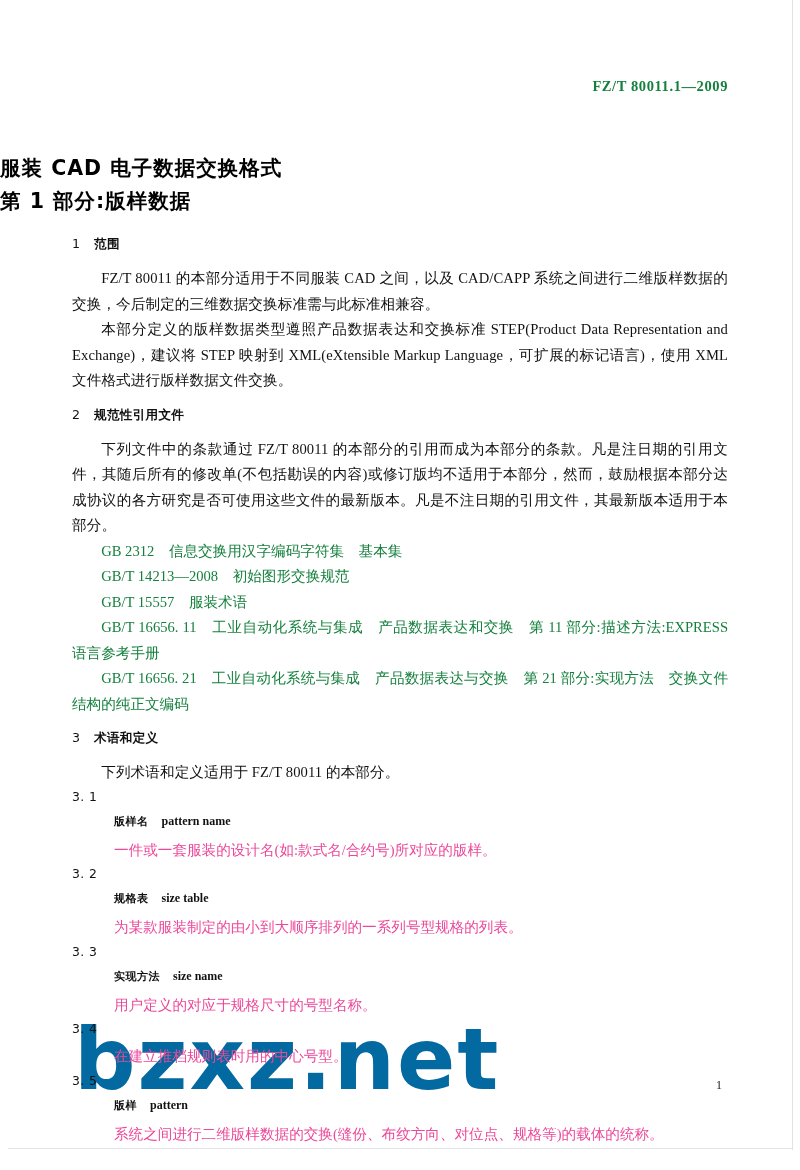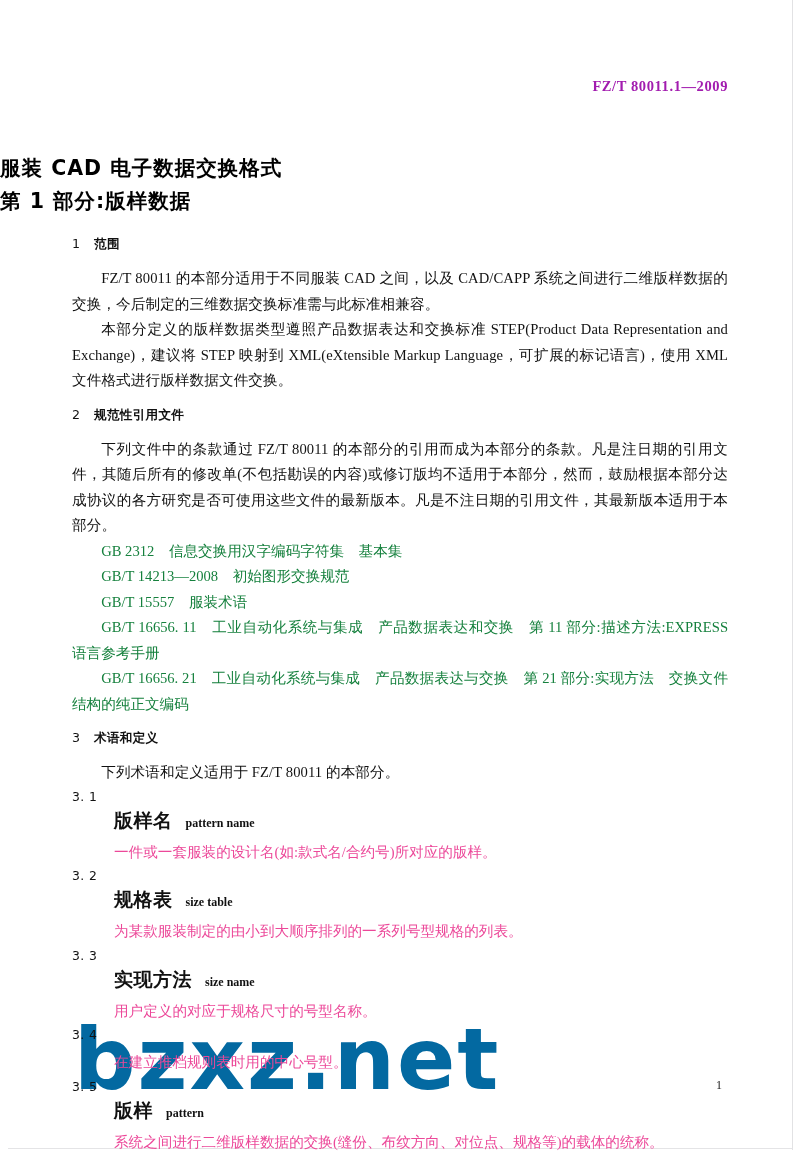--- a/index.html
+++ b/index.html
@@ -60,21 +60,21 @@
   .doc-header {
     position: absolute;
     left: 0;
     top: 78px;
     width: 728px;
     text-align: right;
     font-family: "Liberation Serif", serif;
     font-weight: bold;
     font-size: 14.5px;
     letter-spacing: 0.6px;
-    color: #a21caf;
+    color: #15803d;
   }
   .title-block {
     position: absolute;
     left: 0;
     top: 152px;
     width: 800px;
   }
   .title-line {
     font-family: "DejaVu Sans", sans-serif;
     font-weight: bold;
@@ -134,21 +134,21 @@
   }
   .term-line {
     font-size: 14.6px;
     line-height: 25px;
     margin: 0 0 0 42px;
     color: #111;
   }
   .term-zh {
     font-family: "DejaVu Sans", sans-serif;
     font-weight: bold;
-    font-size: 19px;
+    font-size: 11px;
     letter-spacing: 0.5px;
   }
   .term-en {
     font-family: "Liberation Serif", serif;
     font-weight: bold;
     font-size: 12px;
     margin-left: 13px;
   }
   .term-def {
     font-family: "Liberation Serif", serif;

